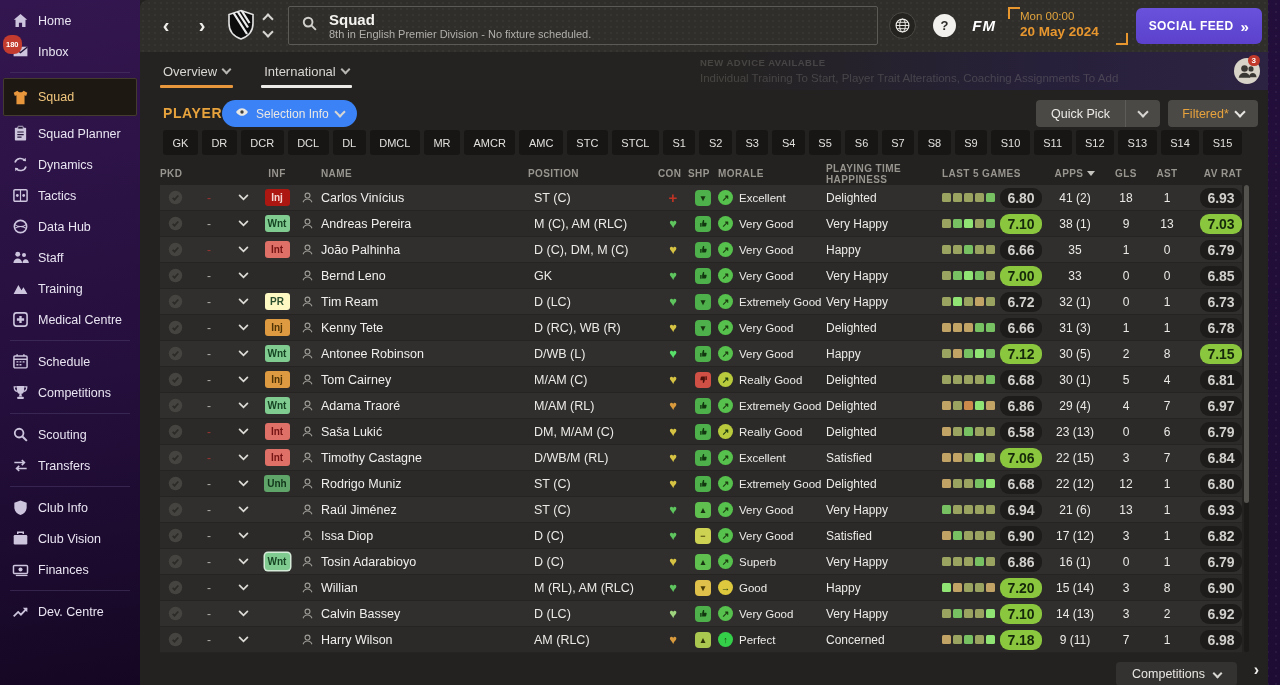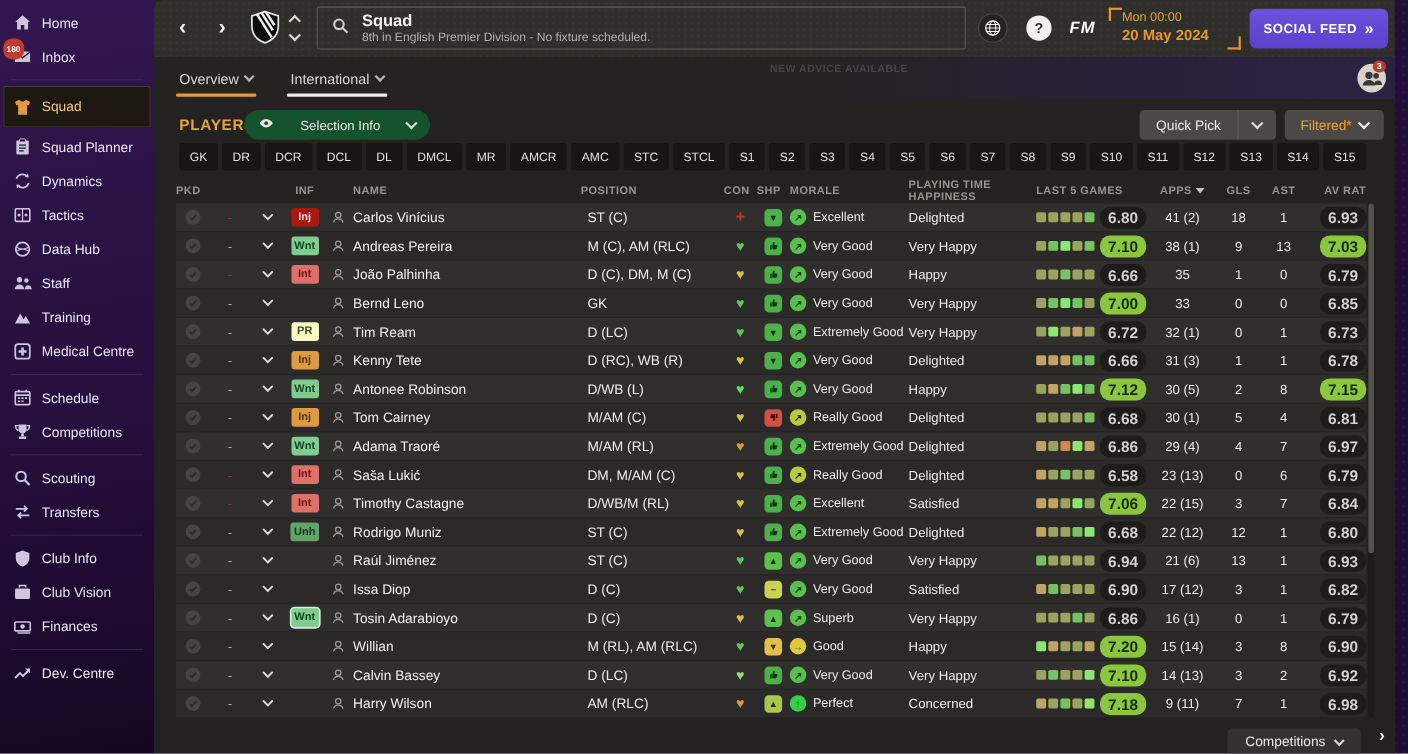--- a/index.html
+++ b/index.html
@@ -46,21 +46,21 @@
   .tab::after{content:'';position:absolute;left:0;right:0;bottom:2px;height:3px;border-radius:1px;background:#ecebe8;}
   .tab.active::after{background:#e8973d;}
   #advice{position:absolute;left:560px;top:5px;color:#96938c;opacity:.30;}
   #advice-title{font-size:9.5px;font-weight:bold;letter-spacing:.5px;}
   #advice-text{font-size:11.5px;margin-top:4px;white-space:nowrap;}
   #avatar{position:absolute;right:8px;top:6px;width:26px;height:26px;border-radius:50%;background:#d8d3c8;display:flex;align-items:center;justify-content:center;cursor:pointer;}
   #avatar-badge{position:absolute;right:0px;top:-3px;background:#c0392b;color:#fff;font-size:8px;font-weight:bold;border-radius:7px;padding:1px 4px;}
 
   
   #players-label{position:absolute;left:23px;top:105px;font-size:14px;font-weight:bold;color:#e8a33d;letter-spacing:.6px;}
-  #selection-info{position:absolute;left:82px;top:100px;height:27px;border-radius:14px;background:#14532d;display:flex;align-items:center;gap:24px;padding:0 13px;font-size:12px;color:#eae8e4;cursor:pointer;}
+  #selection-info{position:absolute;left:82px;top:100px;height:27px;border-radius:14px;background:#3b82f6;display:flex;align-items:center;gap:7px;padding:0 13px;font-size:12px;color:#eae8e4;cursor:pointer;}
   #quick-pick{position:absolute;right:108px;top:100px;height:27px;border-radius:4px;background:#4b4946;display:flex;align-items:stretch;font-size:12.5px;color:#edebe7;cursor:pointer;overflow:hidden;}
   .qp-main{display:flex;align-items:center;padding:0 15px;}
   .qp-div{width:1px;background:#5e5c58;}
   .qp-chev{width:34px;display:flex;align-items:center;justify-content:center;}
   #filtered-btn{position:absolute;right:10px;top:100px;width:90px;height:27px;border-radius:4px;background:#4b4946;display:flex;align-items:center;justify-content:center;gap:7px;font-size:12.5px;color:#e8a33d;cursor:pointer;box-sizing:border-box;}
   #filtered-btn .cchev{border-color:#e8e6e2;}
   #pos-filters{position:absolute;left:23px;top:130px;display:flex;gap:4px;}
   .pos-btn{height:25px;background:#171615;border-radius:3px;color:#e2e0dc;font-size:11px;padding:0 9.5px;display:flex;align-items:center;cursor:pointer;}
 
   
@@ -361,20 +361,21 @@
             <span>Overview</span>
             <span class="cchev down"></span>
           </div>
           <div class="tab">
             <span>International</span>
             <span class="cchev down"></span>
           </div>
         </div>
       <div id="advice">
         <div id="advice-title">NEW ADVICE AVAILABLE</div>
+        <div id="advice-text">Individual Training To Start, Player Trait Alterations, Coaching Assignments To Add</div>
       </div>
       <div id="avatar">
         <svg viewBox="0 0 24 24" width="20" height="20">
             <circle cx="9" cy="9" r="4" fill="#3a3834"></circle>
             <path d="M2 20c.8-4 3.5-6 7-6s6.2 2 7 6z" fill="#3a3834"></path>
             <circle cx="16.8" cy="9.5" r="3.1" fill="#3a3834"></circle>
             <path d="M14.3 19.5c.5-3.4 2.2-5 4.7-5 2.4 0 4 1.6 4.5 5z" fill="#3a3834"></path>
           </svg>
         <span id="avatar-badge">3</span>
       </div>

